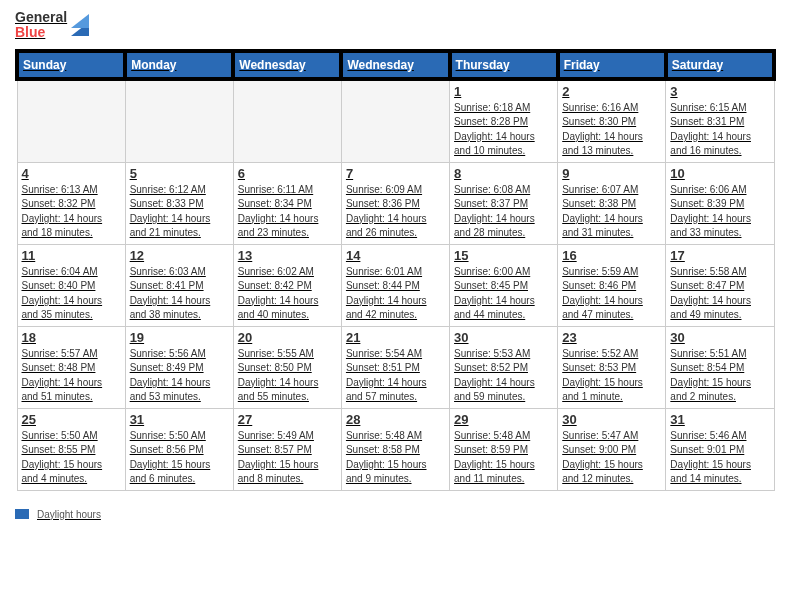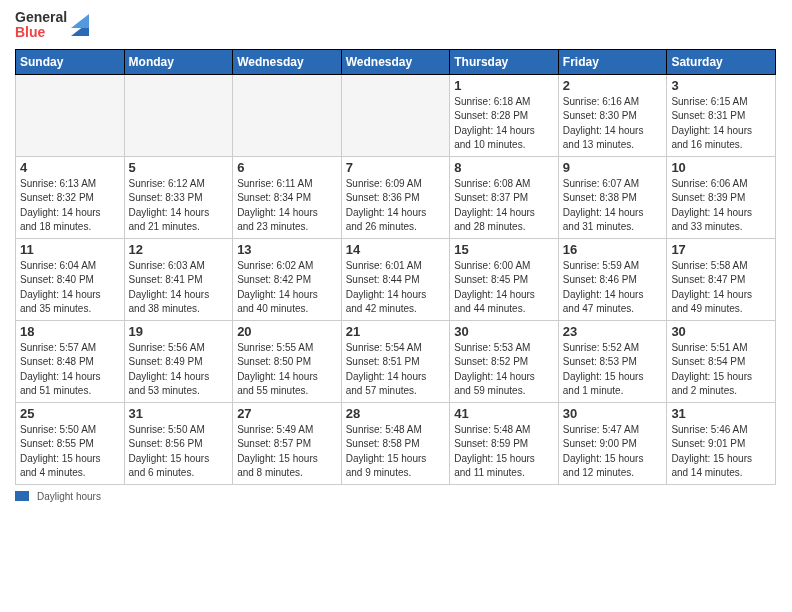--- a/index.html
+++ b/index.html
@@ -7,20 +7,21 @@
       width: 792px;
       height: 612px;
       font-family: Arial, sans-serif;
       background: #fff;
       overflow: hidden;
     }
     .page {
       width: 792px;
       height: 468px;
       padding: 10px 16px 10px 15px;
+      text-decoration: underline;
     }
     .header {
       display: flex;
       justify-content: space-between;
       align-items: flex-start;
       margin-bottom: 8px;
     }
     .logo {
       display: flex;
       align-items: center;
@@ -64,21 +65,21 @@
       border-collapse: collapse;
       table-layout: fixed;
     }
     .calendar th {
       background: #2a6ab5;
       color: #fff;
       font-size: 12px;
       font-weight: bold;
       padding: 5px 4px;
       text-align: left;
-      border: 1px solid #000000;
+      border: 4px solid #000000;
     }
     .calendar td {
       border: 1px solid #ccc;
       vertical-align: top;
       padding: 3px 4px;
       font-size: 9.5px;
       color: #333;
       height: 82px;
       background: #fff;
     }
@@ -94,21 +95,21 @@
       color: #333;
       display: block;
       margin-bottom: 2px;
     }
     .day-info {
       font-size: 10px;
       color: #333;
       line-height: 1.45;
     }
     .footer {
-      margin-top: 6px;
+      margin-top: 18px;
       font-size: 10px;
       color: #555;
     }
     .footer-bar {
       display: flex;
       align-items: center;
       gap: 8px;
     }
     .color-box {
       width: 14px;
@@ -209,21 +210,21 @@
         </tr>
         <tr>
           <td><span class="day-number">25</span>
 <span class="day-info">Sunrise: 5:50 AM<br>Sunset: 8:55 PM<br>Daylight: 15 hours and 4 minutes.</span></td>
           <td><span class="day-number">31</span>
 <span class="day-info">Sunrise: 5:50 AM<br>Sunset: 8:56 PM<br>Daylight: 15 hours and 6 minutes.</span></td>
           <td><span class="day-number">27</span>
 <span class="day-info">Sunrise: 5:49 AM<br>Sunset: 8:57 PM<br>Daylight: 15 hours and 8 minutes.</span></td>
           <td><span class="day-number">28</span>
 <span class="day-info">Sunrise: 5:48 AM<br>Sunset: 8:58 PM<br>Daylight: 15 hours and 9 minutes.</span></td>
-          <td><span class="day-number">41</span>
+          <td><span class="day-number">29</span>
 <span class="day-info">Sunrise: 5:48 AM<br>Sunset: 8:59 PM<br>Daylight: 15 hours and 11 minutes.</span></td>
           <td><span class="day-number">30</span>
 <span class="day-info">Sunrise: 5:47 AM<br>Sunset: 9:00 PM<br>Daylight: 15 hours and 12 minutes.</span></td>
           <td><span class="day-number">31</span>
 <span class="day-info">Sunrise: 5:46 AM<br>Sunset: 9:01 PM<br>Daylight: 15 hours and 14 minutes.</span></td>
         </tr>
       </tbody>
   </table>
 
   <div class="footer">

